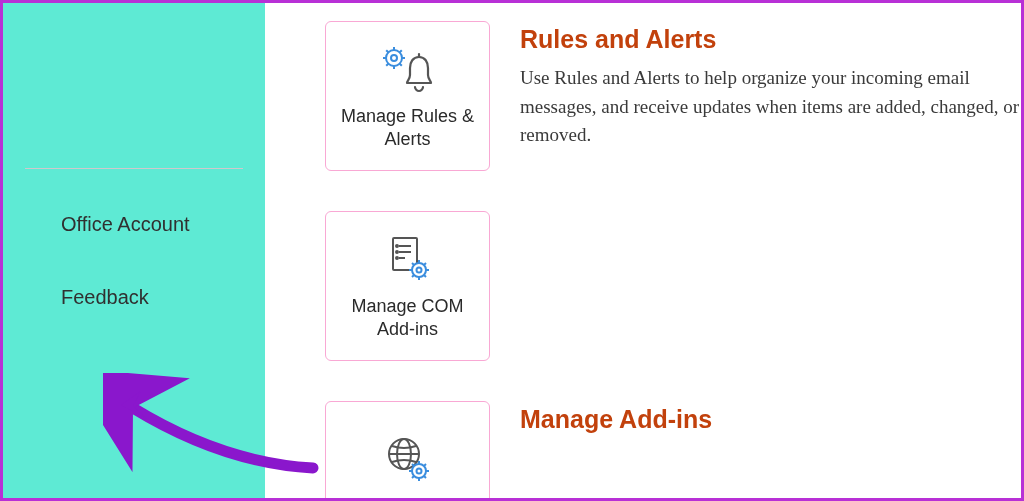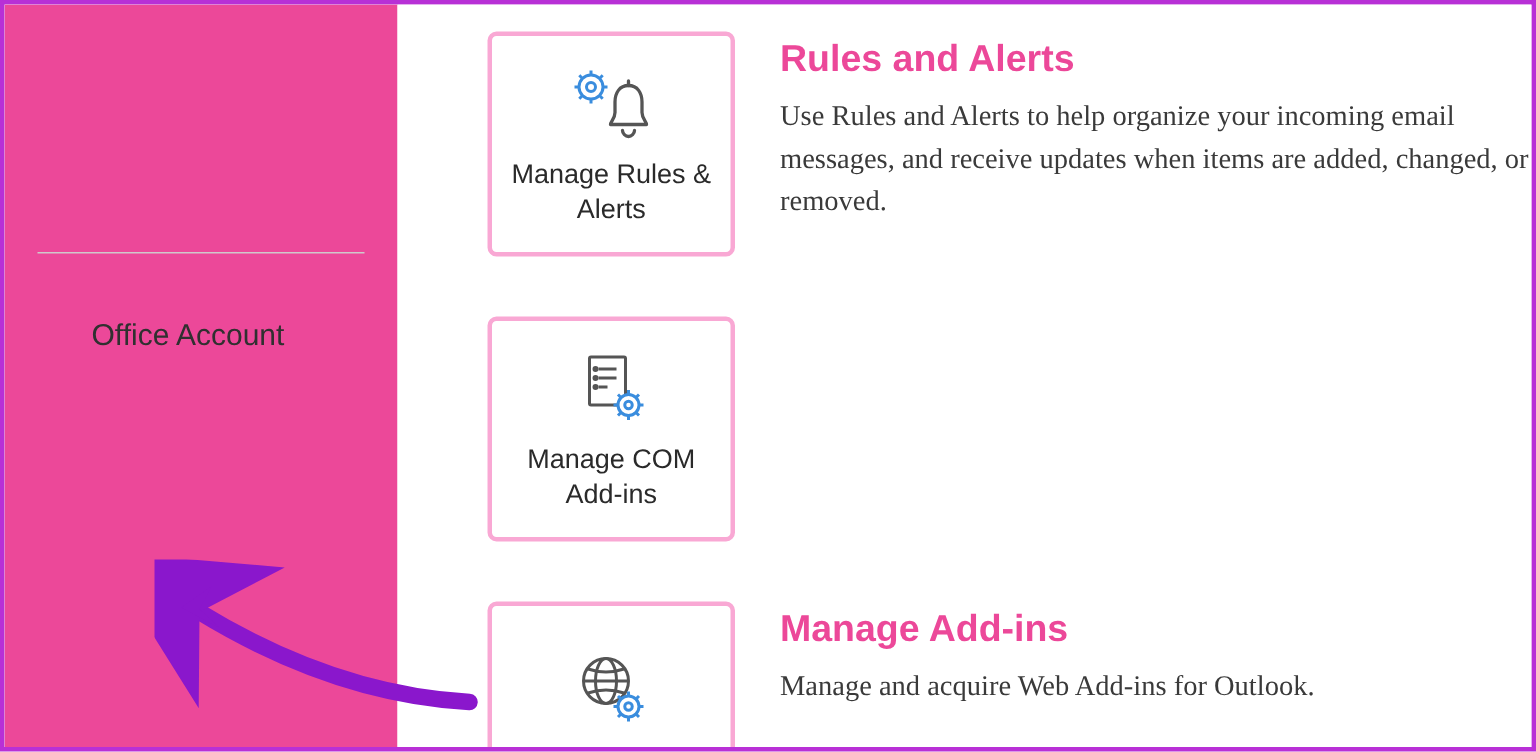--- a/index.html
+++ b/index.html
@@ -12,21 +12,21 @@
       background: #fff;
       border: 3px solid #b830d6;
     }
     .container {
       display: flex;
       width: 100%;
       height: 100%;
     }
     .sidebar {
       width: 262px;
-      background: #ec4899;
+      background: #5eead4;
       padding-top: 165px;
       flex-shrink: 0;
     }
     .sidebar-divider {
       height: 1px;
       background: #d0c8cb;
       margin: 0 22px 30px 22px;
     }
     .sidebar-item {
       padding: 14px 22px 14px 58px;
@@ -42,21 +42,21 @@
       overflow: hidden;
     }
     .row {
       display: flex;
       align-items: flex-start;
       margin-bottom: 40px;
     }
     .card {
       width: 165px;
       height: 150px;
-      border: 3px solid #f9a8d4;
+      border: 1px solid #f9a8d4;
       border-radius: 6px;
       background: #fff;
       display: flex;
       flex-direction: column;
       align-items: center;
       justify-content: center;
       cursor: pointer;
       flex-shrink: 0;
       padding: 12px 8px;
     }
@@ -74,21 +74,21 @@
       line-height: 1.3;
       font-weight: 500;
     }
     .text-block {
       margin-left: 30px;
       padding-top: 4px;
     }
     .title {
       font-size: 25px;
       font-weight: 600;
-      color: #ec4899;
+      color: #c2410c;
       margin-bottom: 10px;
     }
     .desc {
       font-size: 19px;
       color: #3a3a3a;
       line-height: 1.5;
       font-family: Liberation Serif, serif;
     }
     .arrow-overlay {
       position: absolute;
@@ -98,20 +98,23 @@
     }
   </style>
 </head>
 <body>
 
 <div class="container">
   <div class="sidebar">
     <div class="sidebar-divider"></div>
     <div class="sidebar-item">
       <span>Office Account</span>
+    </div>
+    <div class="sidebar-item">
+      <span>Feedback</span>
     </div>
   </div>
 
   <div class="main">
 
     <div class="row">
       <div class="card">
         <div class="card-icon">
           <svg width="62" height="52" viewBox="0 0 62 52">
 
@@ -206,21 +209,20 @@
                 <line x1="17" y1="3" x2="15" y2="5"></line>
                 <line x1="5" y1="15" x2="3" y2="17"></line>
               </g>
             </g>
           </svg>
         </div>
         <div class="card-label">Manage Add-ins</div>
       </div>
       <div class="text-block">
         <div class="title">Manage Add-ins</div>
-        <div class="desc">Manage and acquire Web Add-ins for Outlook.</div>
       </div>
     </div>
   </div>
 </div>
 
 <svg class="arrow-overlay" width="230" height="120" viewBox="0 0 230 120">
   <defs>
     <marker id="arrowhead" markerWidth="10" markerHeight="10" refX="3" refY="5" orient="auto">
       <path d="M0,0 L10,5 L0,10 L3,5 Z" fill="#8a17cc"></path>
     </marker>

